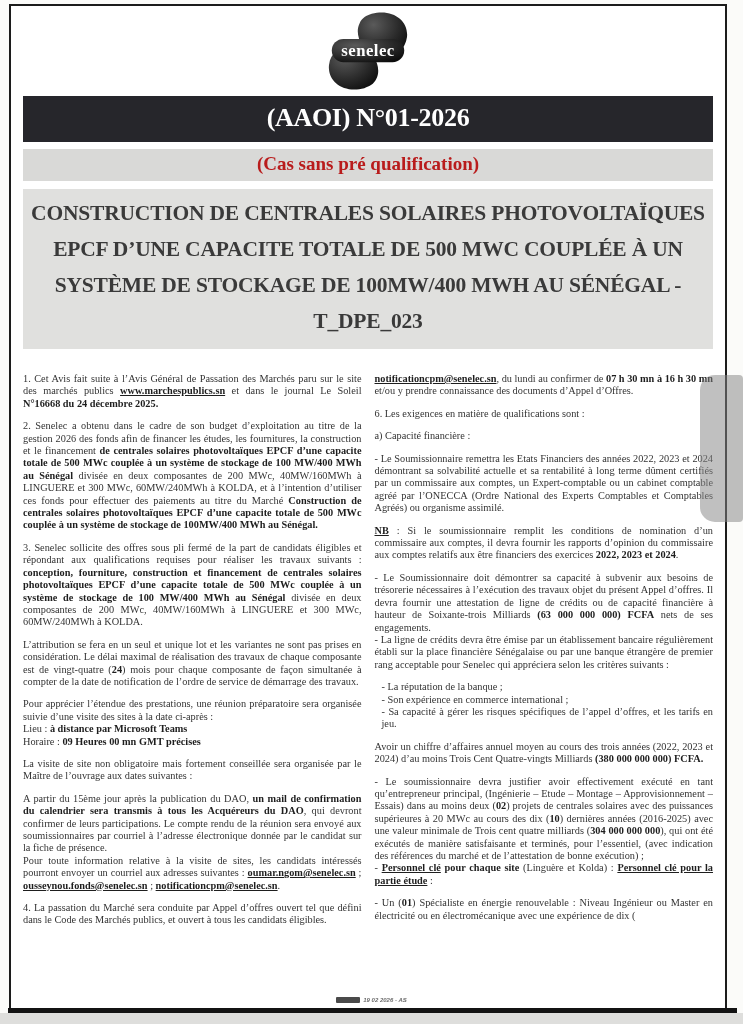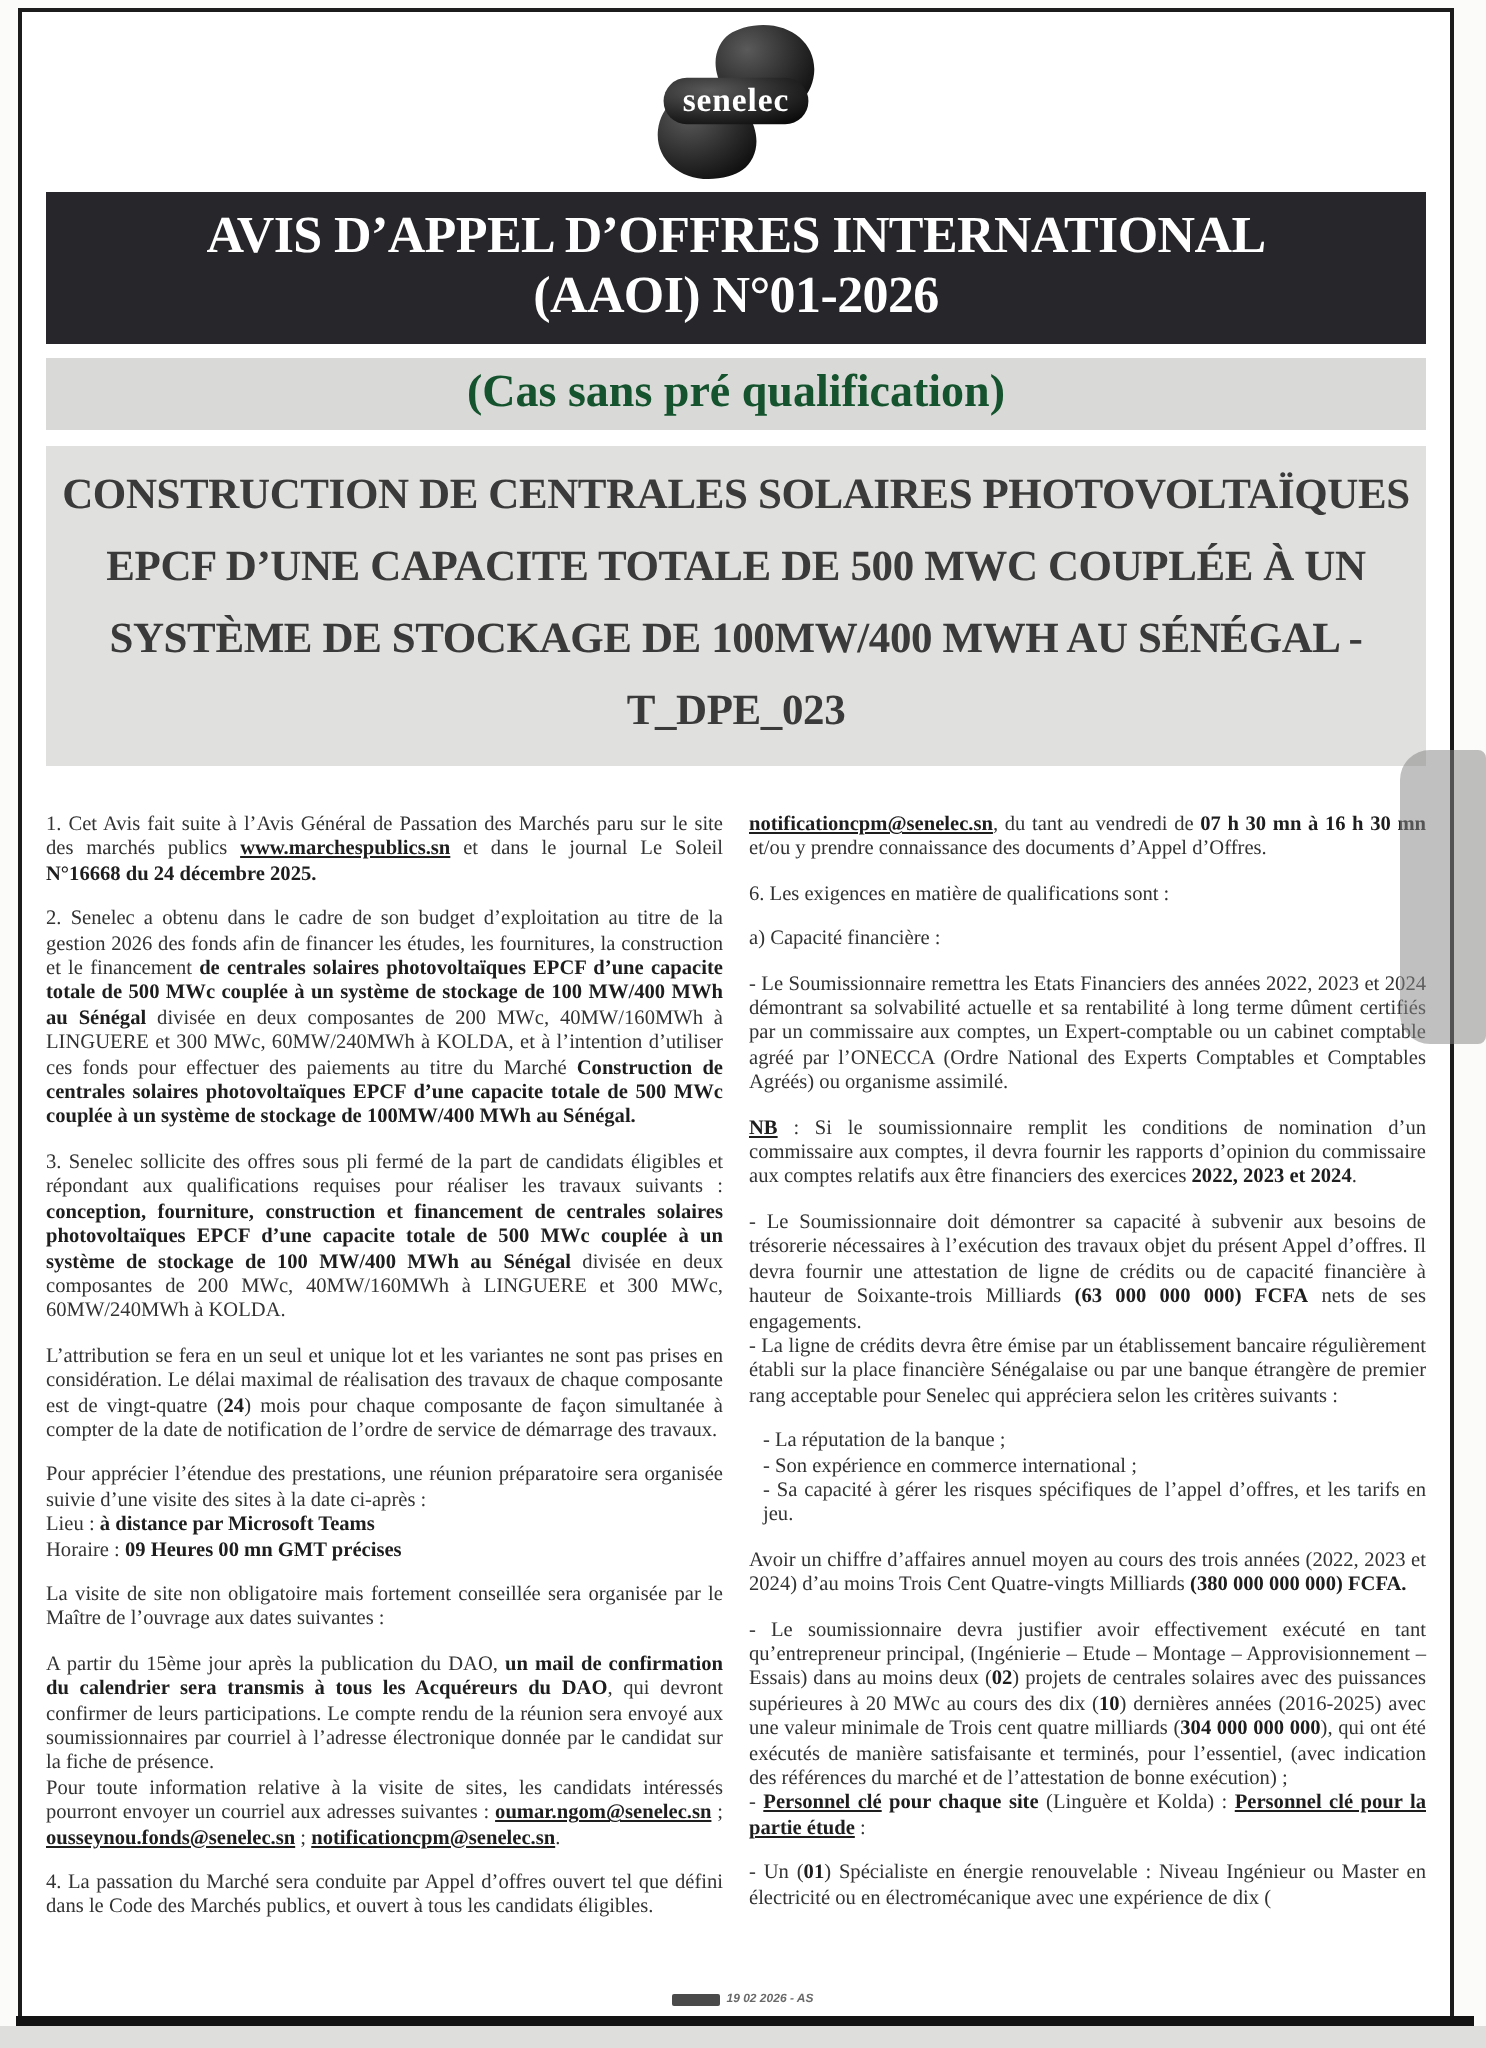--- a/index.html
+++ b/index.html
@@ -20,22 +20,22 @@
     padding-top:6px;
   }
   .banner{
     margin:2px 12px 0 12px;background:#26262b;color:#ffffff;
     text-align:center;padding:7px 4px 9px 4px;
   }
   .banner .l1,.banner .l2{
     font-weight:bold;font-size:26px;line-height:30px;letter-spacing:-0.3px;
   }
   .subbanner{
-    margin:7px 12px 0 12px;background:#d9d9d7;color:#14532d;
-    text-align:center;font-weight:bold;font-size:23px;padding:4px 0 6px 0;
+    margin:7px 12px 0 12px;background:#d9d9d7;color:#b91c1c;
+    text-align:center;font-weight:bold;font-size:19px;padding:4px 0 6px 0;
   }
   .title-block{
     margin:8px 12px 0 12px;background:#e0e0de;color:#3a3a3a;
     text-align:center;font-weight:bold;font-size:21.5px;line-height:36px;
     padding:6px 8px 10px 8px;letter-spacing:-0.2px;
   }
   .columns{
     display:flex;gap:13px;padding:24px 12px 0 12px;
   }
   .col{flex:1;min-width:0;}
@@ -81,21 +81,20 @@
         </radialGradient>
       </defs>
       <path d="M50 2 C72 -4 90 9 88 27 C86 44 69 52 53 46 C39 41 31 24 37 12 C40 6 44 4 50 2 Z" fill="url(#g1)"></path>
       <path d="M42 82 C20 88 2 75 4 57 C6 40 23 32 39 38 C53 43 61 60 55 72 C52 78 48 80 42 82 Z" fill="url(#g1)"></path>
       <rect x="7" y="29" width="78" height="25" rx="12.5" fill="url(#g1)"></rect>
       <text x="46" y="47" text-anchor="middle" font-size="18" font-weight="bold" fill="#ffffff" letter-spacing="0.5">senelec</text>
     </svg>
   </div>
 
   <div class="banner">
-    <div class="l1">AVIS D’APPEL D’OFFRES INTERNATIONAL</div>
     <div class="l2">(AAOI) N°01-2026</div>
   </div>
 
   <div class="subbanner">(Cas sans pré qualification)</div>
 
   <div class="title-block">CONSTRUCTION DE CENTRALES SOLAIRES PHOTOVOLTAÏQUES EPCF D’UNE CAPACITE TOTALE DE 500 MWC COUPLÉE À UN SYSTÈME DE STOCKAGE DE 100MW/400 MWH AU SÉNÉGAL - T_DPE_023</div>
 
   <div class="columns">
     <div class="col">
         <p class="para"><span>1. Cet Avis fait suite à l’Avis Général de Passation des Marchés paru sur le site des marchés publics </span><span class="b u">www.marchespublics.sn</span><span> et dans le journal Le Soleil </span><span class="b">N°16668 du 24 décembre 2025.</span></p>
@@ -104,21 +103,21 @@
         <p class="para"><span>L’attribution se fera en un seul et unique lot et les variantes ne sont pas prises en considération. Le délai maximal de réalisation des travaux de chaque composante est de vingt-quatre (</span><span class="b">24</span><span>) mois pour chaque composante de façon simultanée à compter de la date de notification de l’ordre de service de démarrage des travaux.</span></p>
         <p class="para tight"><span>Pour apprécier l’étendue des prestations, une réunion préparatoire sera organisée suivie d’une visite des sites à la date ci-après :</span></p>
         <p class="para tight"><span>Lieu : </span><span class="b">à distance par Microsoft Teams</span></p>
         <p class="para"><span>Horaire : </span><span class="b">09 Heures 00 mn GMT précises</span></p>
         <p class="para"><span>La visite de site non obligatoire mais fortement conseillée sera organisée par le Maître de l’ouvrage aux dates suivantes :</span></p>
         <p class="para tight"><span>A partir du 15ème jour après la publication du DAO, </span><span class="b">un mail de confirmation du calendrier sera transmis à tous les Acquéreurs du DAO</span><span>, qui devront confirmer de leurs participations. Le compte rendu de la réunion sera envoyé aux soumissionnaires par courriel à l’adresse électronique donnée par le candidat sur la fiche de présence.</span></p>
         <p class="para"><span>Pour toute information relative à la visite de sites, les candidats intéressés pourront envoyer un courriel aux adresses suivantes : </span><span class="b u">oumar.ngom@senelec.sn</span><span> ; </span><span class="b u">ousseynou.fonds@senelec.sn</span><span> ; </span><span class="b u">notificationcpm@senelec.sn</span><span>.</span></p>
         <p class="para"><span>4. La passation du Marché sera conduite par Appel d’offres ouvert tel que défini dans le Code des Marchés publics, et ouvert à tous les candidats éligibles.</span></p>
       </div>
     <div class="col">
-        <p class="para"><span class="b u">notificationcpm@senelec.sn</span><span>, du tant au vendredi de </span><span class="b">07 h 30 mn à 16 h 30 mn</span><span> et/ou y prendre connaissance des documents d’Appel d’Offres.</span></p>
+        <p class="para"><span class="b u">notificationcpm@senelec.sn</span><span>, du lundi au confirmer de </span><span class="b">07 h 30 mn à 16 h 30 mn</span><span> et/ou y prendre connaissance des documents d’Appel d’Offres.</span></p>
         <p class="para"><span>6. Les exigences en matière de qualifications sont :</span></p>
         <p class="para"><span>a) Capacité financière :</span></p>
         <p class="para"><span>- Le Soumissionnaire remettra les Etats Financiers des années 2022, 2023 et 2024 démontrant sa solvabilité actuelle et sa rentabilité à long terme dûment certifiés par un commissaire aux comptes, un Expert-comptable ou un cabinet comptable agréé par l’ONECCA (Ordre National des Experts Comptables et Comptables Agréés) ou organisme assimilé.</span></p>
         <p class="para"><span class="b u">NB</span><span> : Si le soumissionnaire remplit les conditions de nomination d’un commissaire aux comptes, il devra fournir les rapports d’opinion du commissaire aux comptes relatifs aux être financiers des exercices </span><span class="b">2022, 2023 et 2024</span><span>.</span></p>
         <p class="para tight"><span>- Le Soumissionnaire doit démontrer sa capacité à subvenir aux besoins de trésorerie nécessaires à l’exécution des travaux objet du présent Appel d’offres. Il devra fournir une attestation de ligne de crédits ou de capacité financière à hauteur de Soixante-trois Milliards </span><span class="b">(63 000 000 000) FCFA</span><span> nets de ses engagements.</span></p>
         <p class="para"><span>- La ligne de crédits devra être émise par un établissement bancaire régulièrement établi sur la place financière Sénégalaise ou par une banque étrangère de premier rang acceptable pour Senelec qui appréciera selon les critères suivants :</span></p>
         <p class="para tight ind"><span>- La réputation de la banque ;</span></p>
         <p class="para tight ind"><span>- Son expérience en commerce international ;</span></p>
         <p class="para ind"><span>- Sa capacité à gérer les risques spécifiques de l’appel d’offres, et les tarifs en jeu.</span></p>
         <p class="para"><span>Avoir un chiffre d’affaires annuel moyen au cours des trois années (2022, 2023 et 2024) d’au moins Trois Cent Quatre-vingts Milliards </span><span class="b">(380 000 000 000) FCFA.</span></p>

